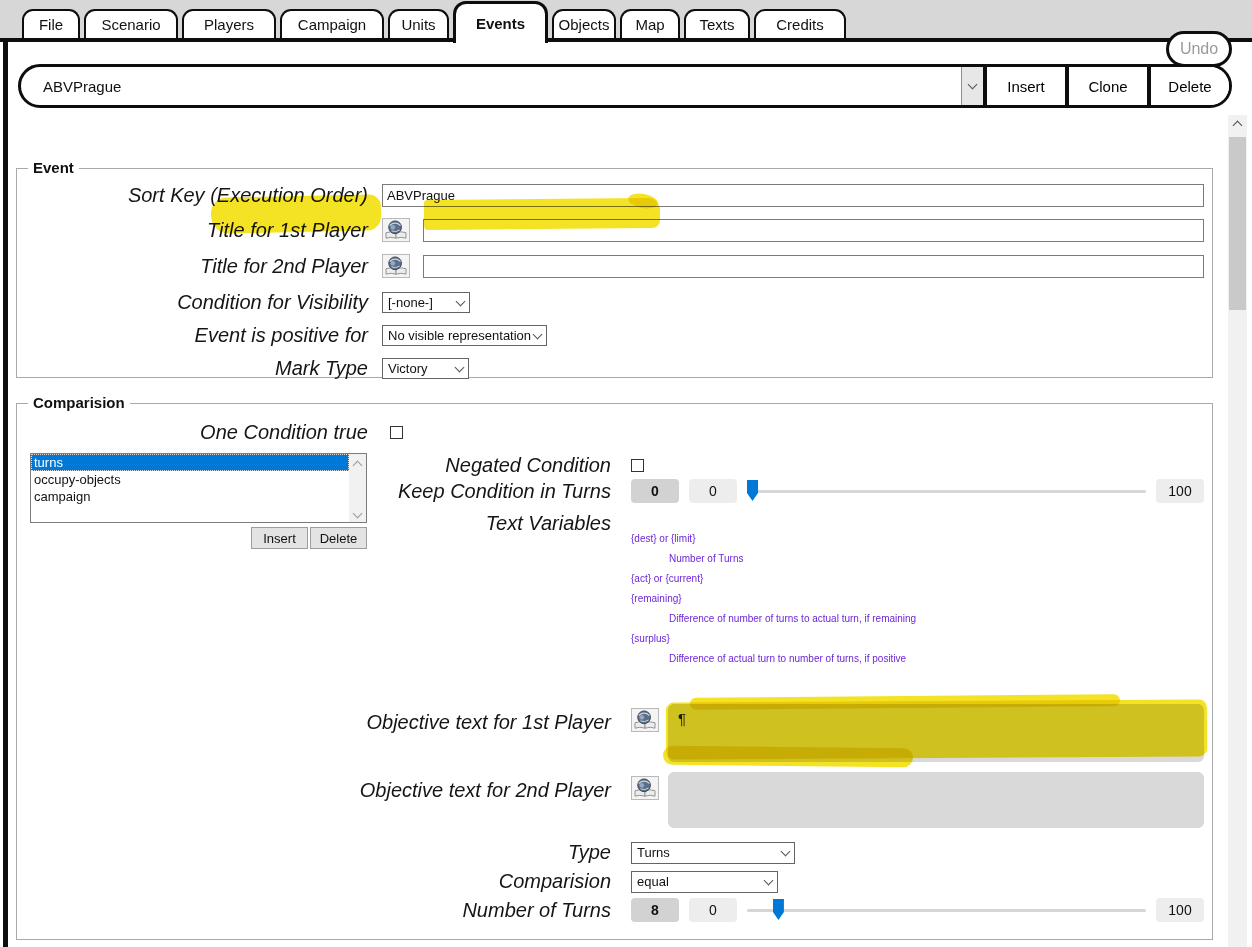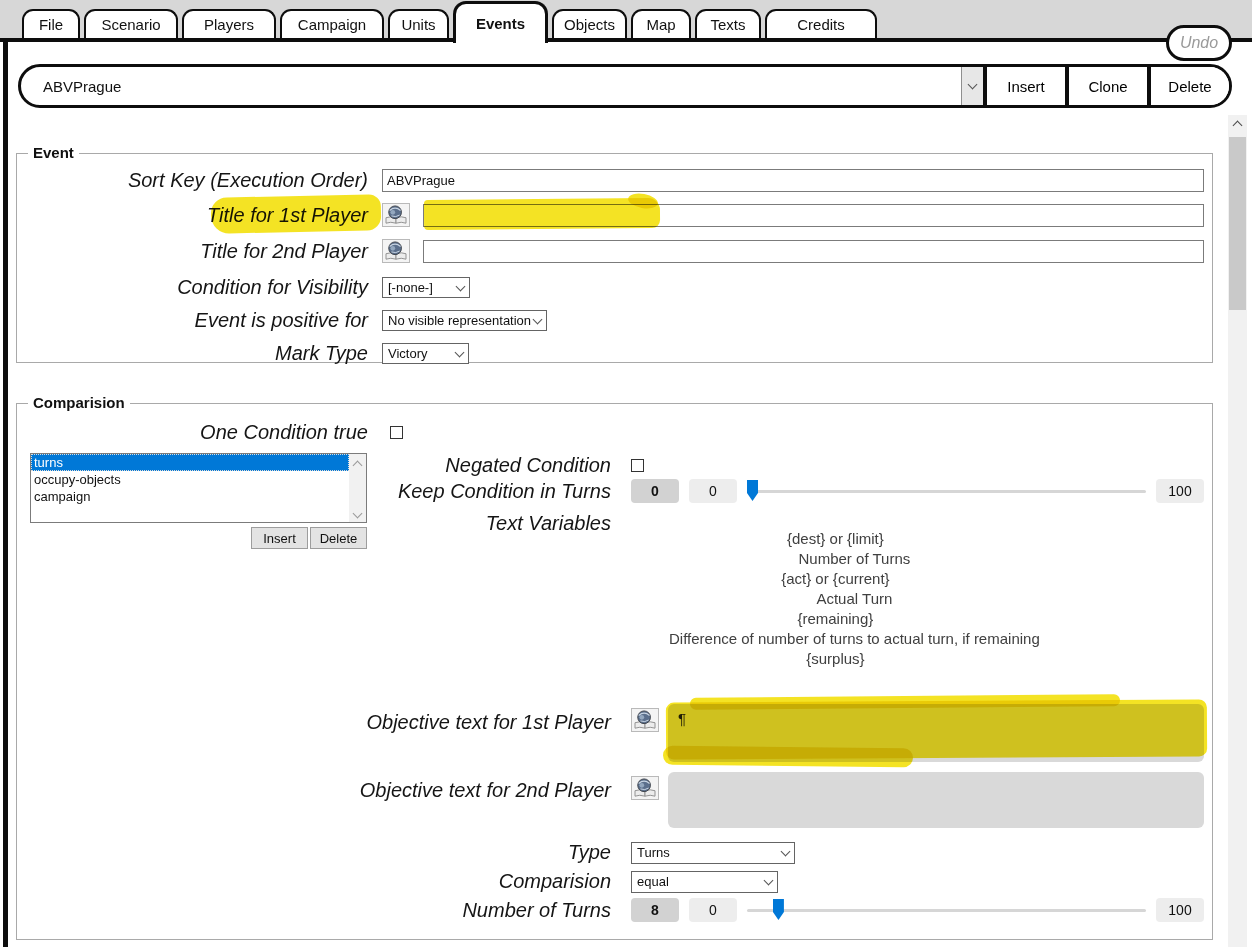--- a/index.html
+++ b/index.html
@@ -10,22 +10,22 @@
   .tabbar { position:absolute; top:0; left:0; width:100%; height:38px; background:#d7d7d7;
             display:flex; align-items:flex-end; padding-left:22px; gap:4px; z-index:5; }
   .tab { height:29px; background:#fff; border:2px solid #0d0d0d; border-bottom:none;
          border-radius:11px 11px 0 0; display:flex; align-items:center; justify-content:center;
          font-size:15px; color:#111; cursor:default; }
   .tab.active { height:42px; margin-bottom:-5px; font-weight:bold; border-width:3px;
                 border-radius:13px 13px 0 0; position:relative; z-index:6; }
   .frame-top { position:absolute; top:38px; left:0; width:100%; height:4px; background:#0d0d0d; z-index:4; }
   .frame-left { position:absolute; top:38px; left:3px; width:5px; height:909px; background:#0d0d0d; z-index:3; }
 
-  .undo { position:absolute; top:25px; left:1166px; width:66px; height:36px; border:3px solid #0d0d0d;
-          border-radius:18px; background:#fff; color:#9a9a9a; font-style:italic; font-size:16px;
+  .undo { position:absolute; top:31px; left:1166px; width:66px; height:36px; border:3px solid #0d0d0d;
+          border-radius:18px; background:#fff; color:#9a9a9a; font-size:16px;
           display:flex; align-items:center; justify-content:center; z-index:7; }
 
   
   .selector-row { position:absolute; top:64px; left:18px; width:1214px; height:44px;
                   border:3px solid #0d0d0d; border-radius:22px; display:flex; background:#fff;
                   overflow:hidden; z-index:2; }
   .selector-value { flex:1; display:flex; align-items:center; padding-left:22px; font-size:15px; color:#111; }
   .dd-btn { width:22px; background:#e7e7e7; border-left:1px solid #8f8f8f;
             display:flex; align-items:center; justify-content:center; }
   .vsep { width:4px; background:#0d0d0d; }
@@ -36,21 +36,21 @@
 
   
   .scrollbar { position:absolute; left:1228px; top:115px; width:19px; height:832px; background:#f1f1f1; z-index:8; }
   .sb-up { height:18px; display:flex; align-items:center; justify-content:center; }
   .sb-thumb { position:absolute; top:22px; left:1px; width:17px; height:173px; background:#c9c9c9; }
 
   
   .group { position:absolute; left:16px; width:1197px; border:1px solid #a9a9a9; }
   .group-legend { position:absolute; top:-10px; left:11px; background:#fff; padding:0 5px;
                   font-weight:bold; font-size:15px; color:#111; white-space:nowrap; }
-  #event-group { top:153px; height:210px; }
+  #event-group { top:168px; height:210px; }
   #conditions-group { top:403px; height:537px; }
 
   .arow { position:absolute; left:0; right:8px; display:flex; align-items:center; }
   .lbl { font-style:italic; font-size:20px; color:#151515; text-align:right; white-space:nowrap; flex:none; }
   .lbl.evt { width:351px; margin-right:14px; }
   .lbl.cnd { width:594px; margin-right:20px; }
 
   .tinput { flex:1; height:23px; border:1px solid #7b7b7b; font-size:13px; padding:0 4px; background:#fff; color:#111; }
   .icon-btn { width:28px; height:24px; border:1px solid #b9b9b9; background:#f4f4f4; margin-right:13px;
               flex:none; display:flex; align-items:center; justify-content:center; padding:0; }
@@ -72,21 +72,21 @@
 
   .vbox { width:48px; height:24px; border-radius:4px; background:#ededed; font-size:14px; color:#111;
           display:flex; align-items:center; justify-content:center; flex:none; }
   .vbox.primary { background:#d2d2d2; font-weight:bold; }
   .gap10 { width:10px; flex:none; }
   .slider { flex:1; height:24px; position:relative; margin:0 10px; }
   .slider .track { position:absolute; left:0; right:0; top:11px; height:3px; background:#d6d6d6; border-radius:2px; }
   .slider .thumb { position:absolute; top:1px; width:11px; height:21px; background:#0078d7;
                    clip-path:polygon(0 0,100% 0,100% 62%,50% 100%,0 62%); }
 
-  .vars { position:absolute; left:614px; top:125px; font-size:15px; line-height:20px; color:#404040;text-align:center; }
+  .vars { position:absolute; left:614px; top:125px; font-size:10px; line-height:20px; color:#6d28d9; }
   .vars .desc { margin-left:38px; }
 
   .gray-area { flex:1; background:#d9d9d9; border-radius:6px; padding:6px 10px; font-size:15px; color:#222; }
   .row-top { align-items:flex-start; }
   .row-top .lbl { padding-top:7px; }
   .row-top .icon-btn { margin-top:4px; margin-right:9px; }
 
   
   .hl { position:absolute; background:#f3e111; mix-blend-mode:multiply; opacity:0.92; z-index:60; pointer-events:none; }
   #hl-label  { left:211px; top:196px; width:170px; height:36px; border-radius:16px 12px 14px 18px; transform:rotate(-1.2deg); }
@@ -101,24 +101,24 @@
 
 <div class="screen">
 
   <div class="tabbar">
     <div class="tab" style="width:58px">File</div>
     <div class="tab" style="width:94px">Scenario</div>
     <div class="tab" style="width:94px">Players</div>
     <div class="tab" style="width:104px">Campaign</div>
     <div class="tab" style="width:61px">Units</div>
     <div class="tab active" style="width:95px">Events</div>
-    <div class="tab" style="width:75px">Objects</div>
+    <div class="tab" style="width:64px">Objects</div>
     <div class="tab" style="width:60px">Map</div>
     <div class="tab" style="width:66px">Texts</div>
-    <div class="tab" style="width:112px">Credits</div>
+    <div class="tab" style="width:92px">Credits</div>
   </div>
   <div class="frame-top"></div>
   <div class="frame-left"></div>
   <div class="undo">Undo</div>
 
   <div class="selector-row">
     <div class="selector-value">ABVPrague</div>
     <div class="dd-btn">
       <span class="chev"></span>
     </div>
@@ -241,24 +241,24 @@
     </div>
 
     <div class="arow" style="top:108px">
       <span class="lbl cnd">Text Variables</span>
     </div>
 
     <div class="vars">
       <div class="token">{dest} or {limit}</div>
       <div class="desc">Number of Turns</div>
       <div class="token">{act} or {current}</div>
-      <div class="desc">Actual Turn</div>
       <div class="token">{remaining}</div>
       <div class="desc">Difference of number of turns to actual turn, if remaining</div>
       <div class="token">{surplus}</div>
+      <div class="desc">Difference of actual turn to number of turns, if positive</div>
     </div>
 
     <div class="arow row-top" style="top:300px">
       <span class="lbl cnd">Objective text for 1st Player</span>
       <button class="icon-btn">
         <svg width="24" height="20" viewBox="0 0 26 22">
           <path d="M2 14 Q7 12 13 14 L13 20 Q7 18 2 20 Z" fill="#ececec" stroke="#8a8a8a" stroke-width="1"></path>
           <path d="M24 14 Q19 12 13 14 L13 20 Q19 18 24 20 Z" fill="#ececec" stroke="#8a8a8a" stroke-width="1"></path>
           <circle cx="12" cy="8" r="7" fill="#5b6f8c" stroke="#3a3f46" stroke-width="1"></circle>
           <path d="M6 6 Q12 1 18 6" stroke="#c8d4e2" stroke-width="1.3" fill="none"></path>

